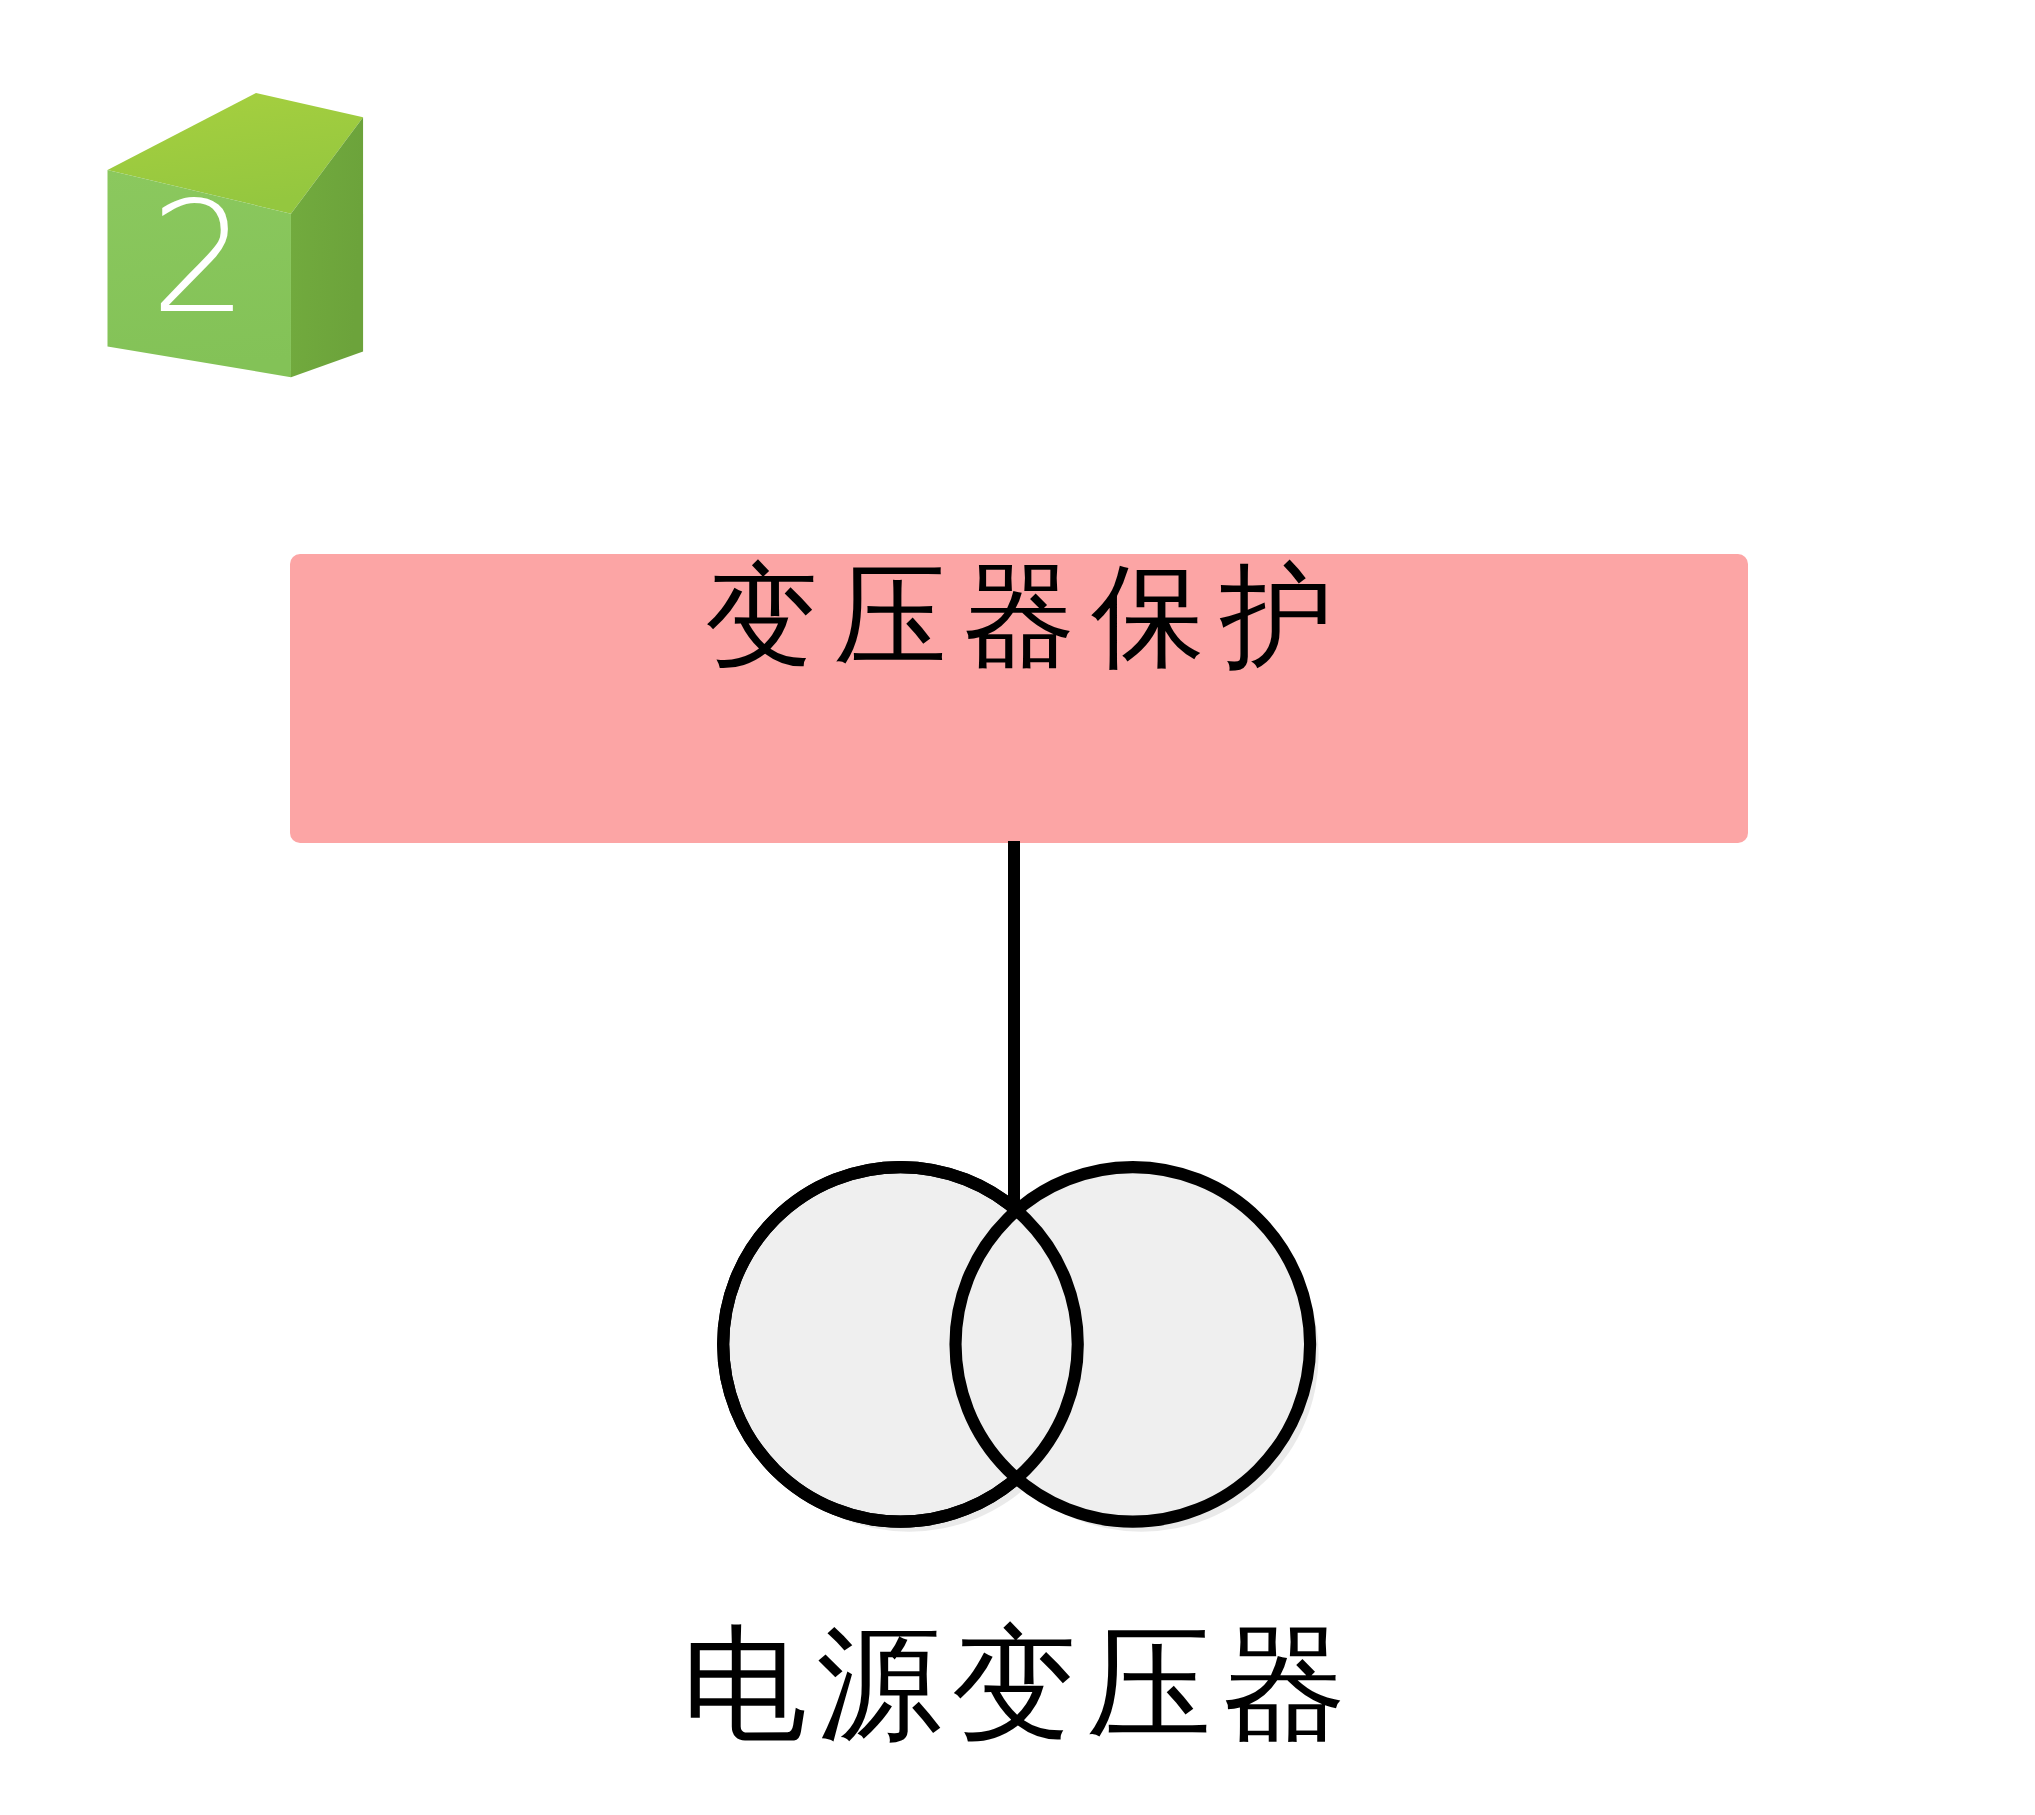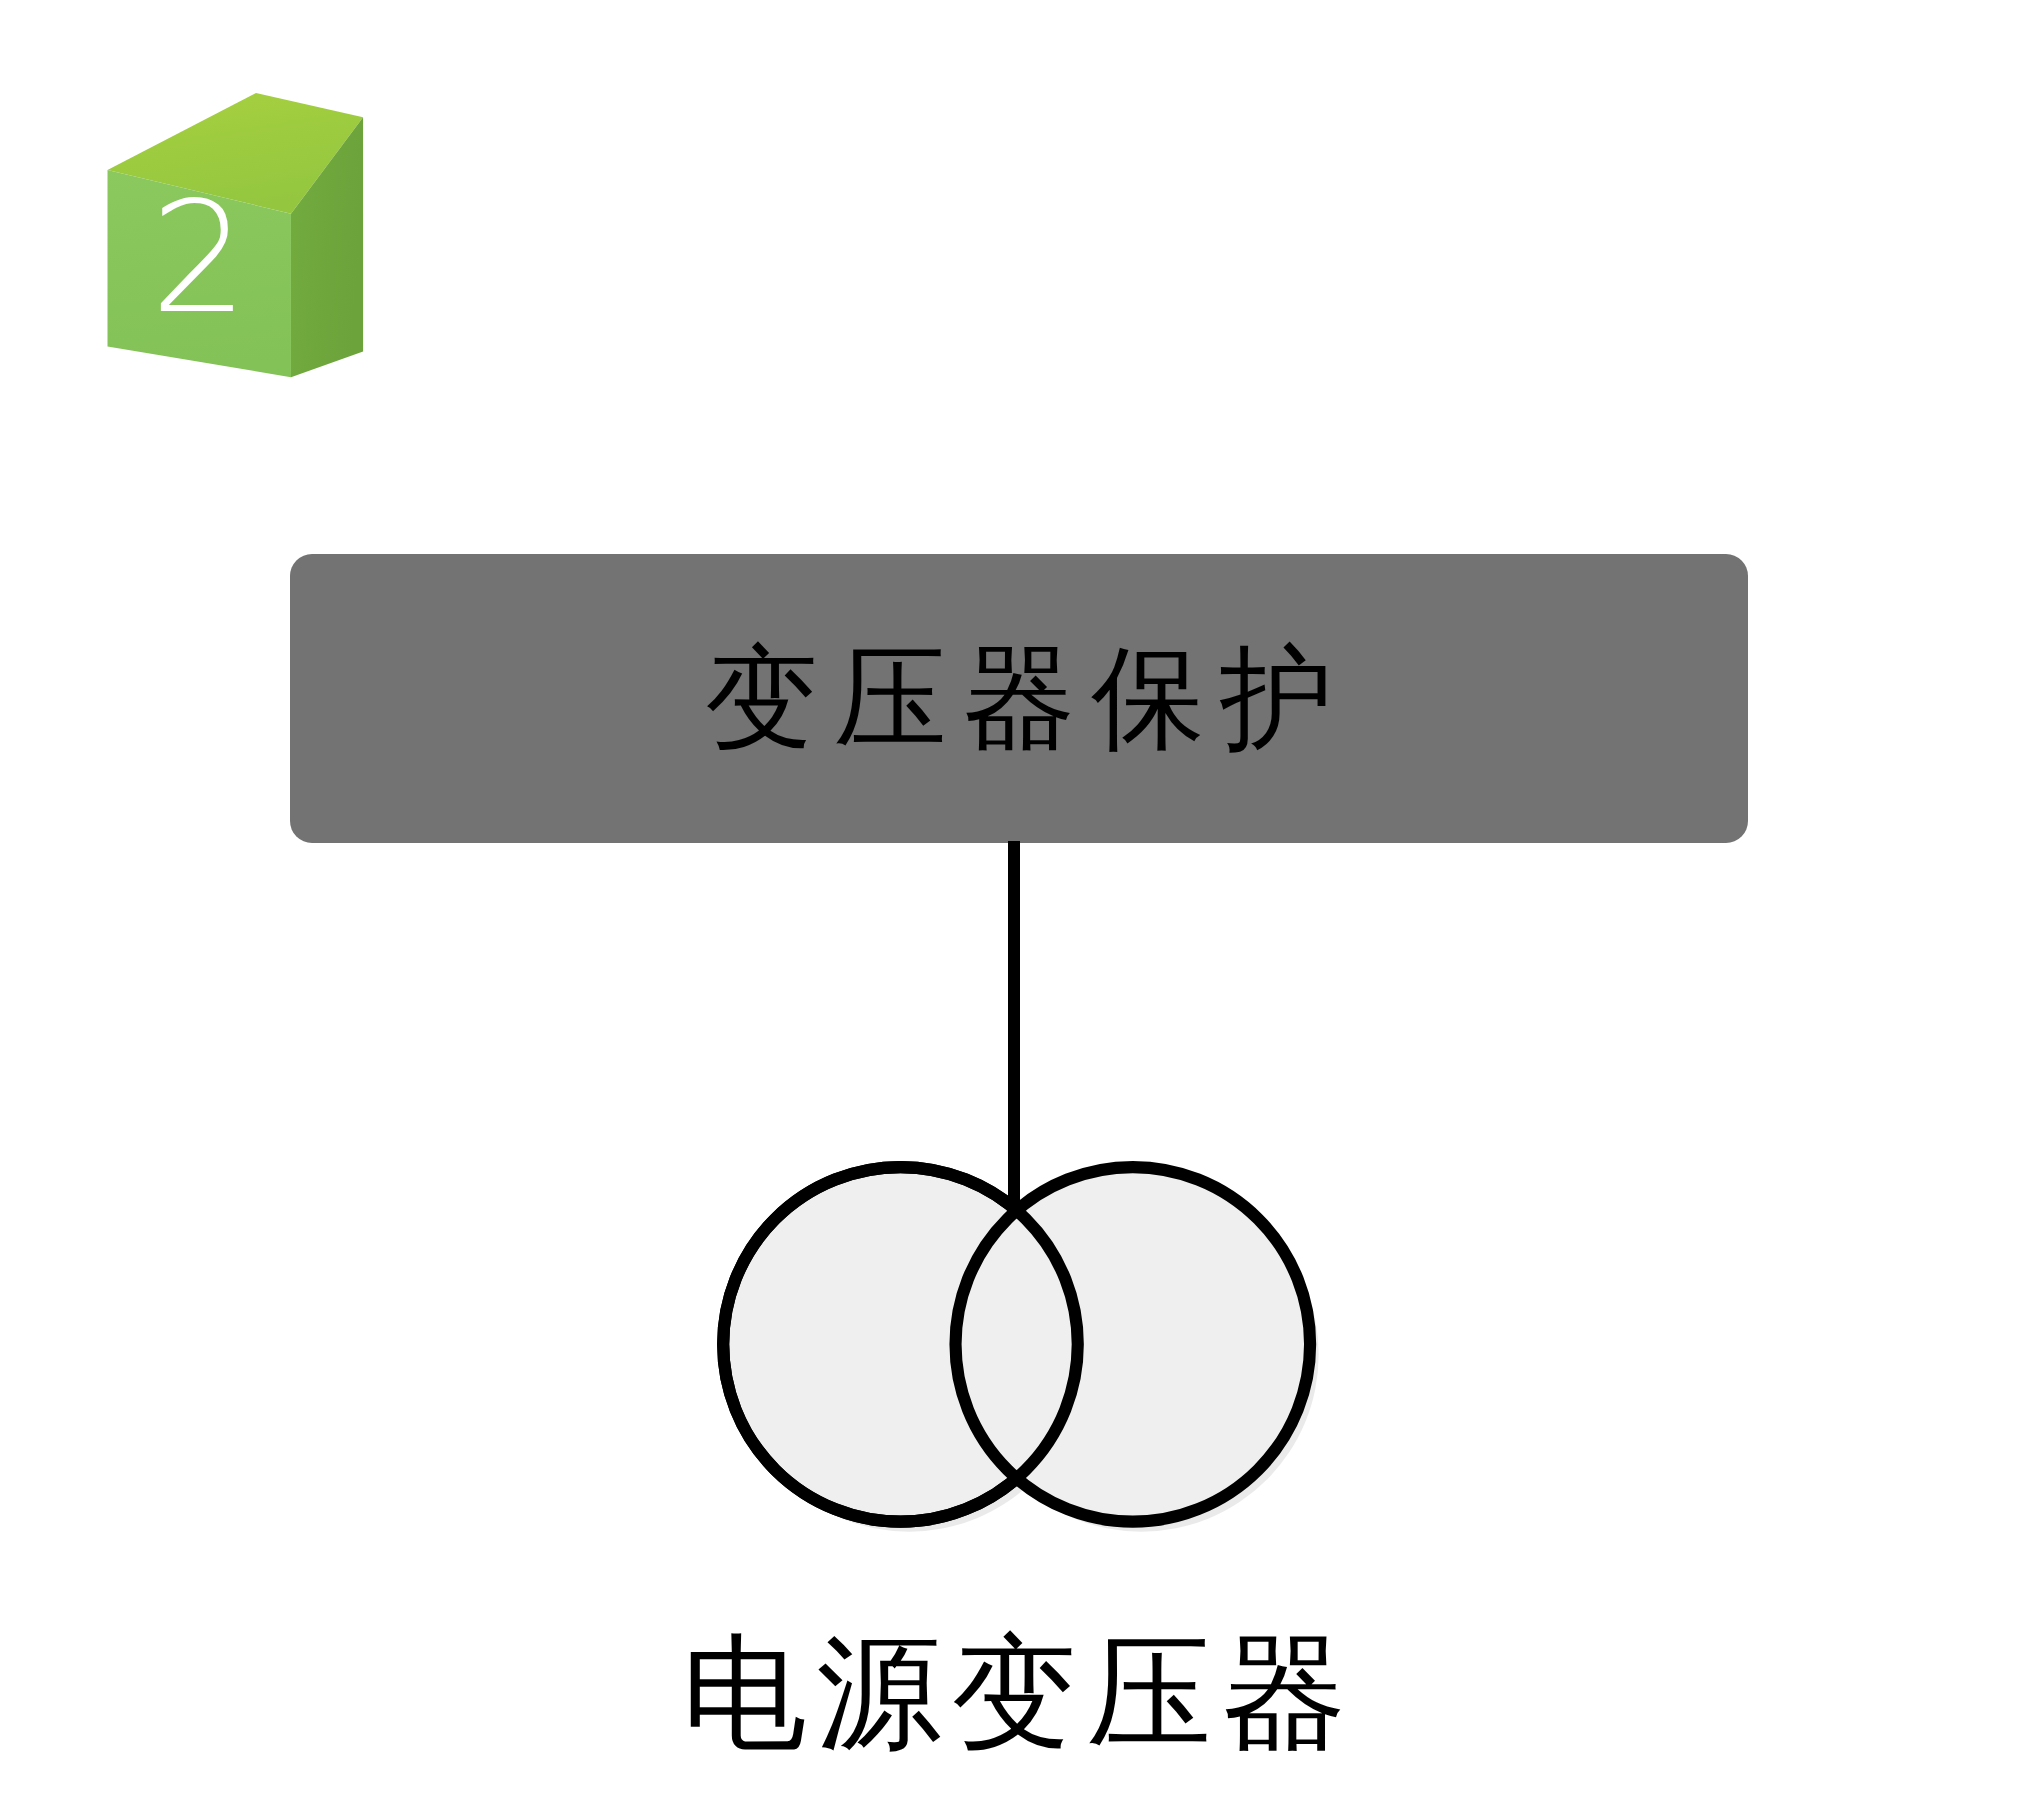--- a/index.html
+++ b/index.html
@@ -58,24 +58,23 @@
     font-family: "DejaVu Sans", "Liberation Sans", sans-serif;
   }
 
   
   .title-banner {
     position: absolute;
     left: 290px;
     top: 554px;
     width: 1458px;
     height: 289px;
-    background: #737373;
-    border-radius: 22px;
+    background: #fca5a5;
+    border-radius: 10px;
     display: flex;
-    align-items: center;
     justify-content: center;
     box-sizing: border-box;
   }
   .title-text {
     color: #000000;
     font-size: 113px;
     line-height: 1.1;
     letter-spacing: 15.7px;
     text-indent: 15.7px;
     white-space: nowrap;
@@ -117,21 +116,21 @@
     text-align: center;
   }
   .caption-text {
     color: #000000;
     font-size: 125px;
     line-height: 1.15;
     letter-spacing: 10px;
     text-indent: 10px;
     white-space: nowrap;
     font-weight: 400;
-    font-family: Liberation Serif, serif;
+    font-family: Liberation Mono, monospace;
   }
 </style>
 </head>
 <body>
 
 <div id="canvas">
 
   <div class="step-cube">
     <svg viewBox="0 0 400 430" xmlns="http://www.w3.org/2000/svg" aria-hidden="true">
       <defs>

